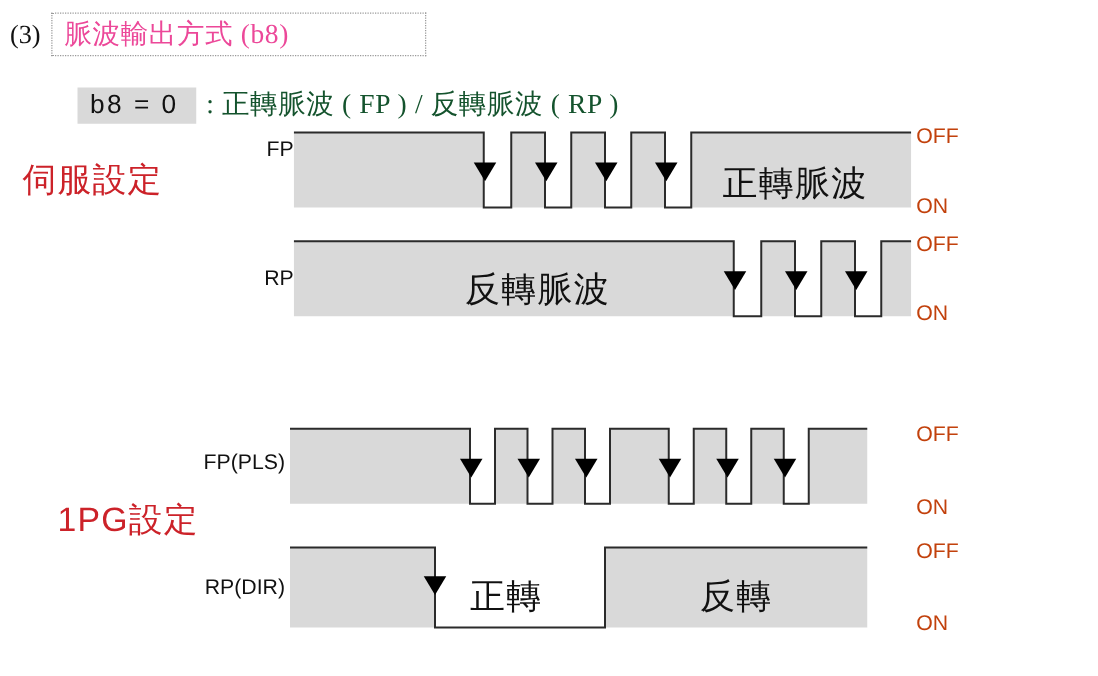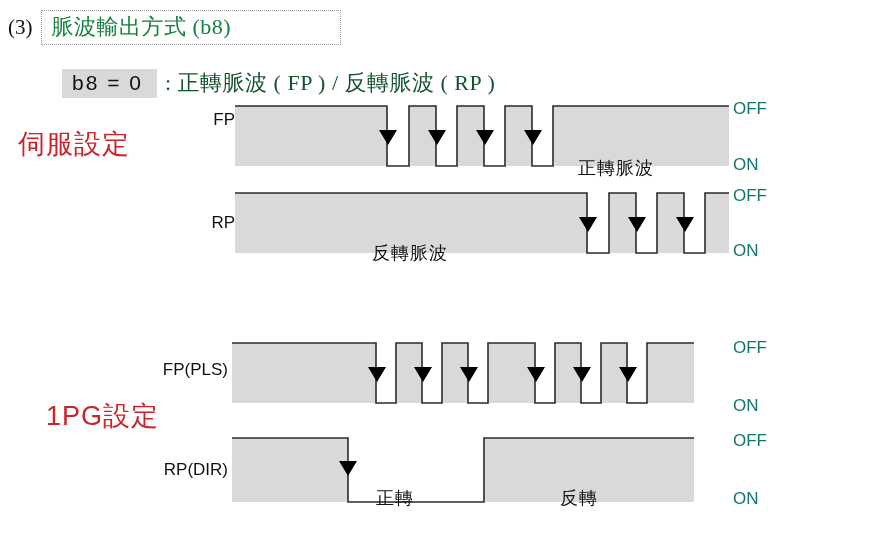--- a/index.html
+++ b/index.html
@@ -32,21 +32,21 @@
     line-height: 1;
   }
   #heading-box {
     border: 1px dotted #9a9a9a;
     padding: 3px 10px 5px 10px;
     min-width: 300px;
     box-sizing: border-box;
     font-family: "Liberation Serif", "DejaVu Serif", serif;
     font-size: 22px;
     letter-spacing: 0.5px;
-    color: #15803d;
+    color: #ec4899;
     line-height: 1.15;
   }
 
   
   .mode-header {
     position: absolute;
     display: flex;
     align-items: baseline;
     white-space: nowrap;
   }
@@ -93,31 +93,30 @@
     white-space: nowrap;
   }
   .wave-svg {
     position: absolute;
     display: block;
   }
   .state-label {
     position: absolute;
     font-family: "Liberation Sans", "DejaVu Sans", sans-serif;
     font-size: 17px;
-    color: #0f766e;
+    color: #c2410c;
     white-space: nowrap;
   }
   .inner-caption {
     position: absolute;
     font-family: "Liberation Serif", "DejaVu Serif", serif;
-    font-size: 18px;
+    font-size: 28px;
     color: #111;
     white-space: nowrap;
     letter-spacing: 1px;
-    margin-top: 28px;
   }
 </style>
 </head>
 <body>
 
 <div id="heading-row">
   <span id="heading-number">(3)</span>
   <span id="heading-box">脈波輸出方式 (b8)</span>
 </div>
 

